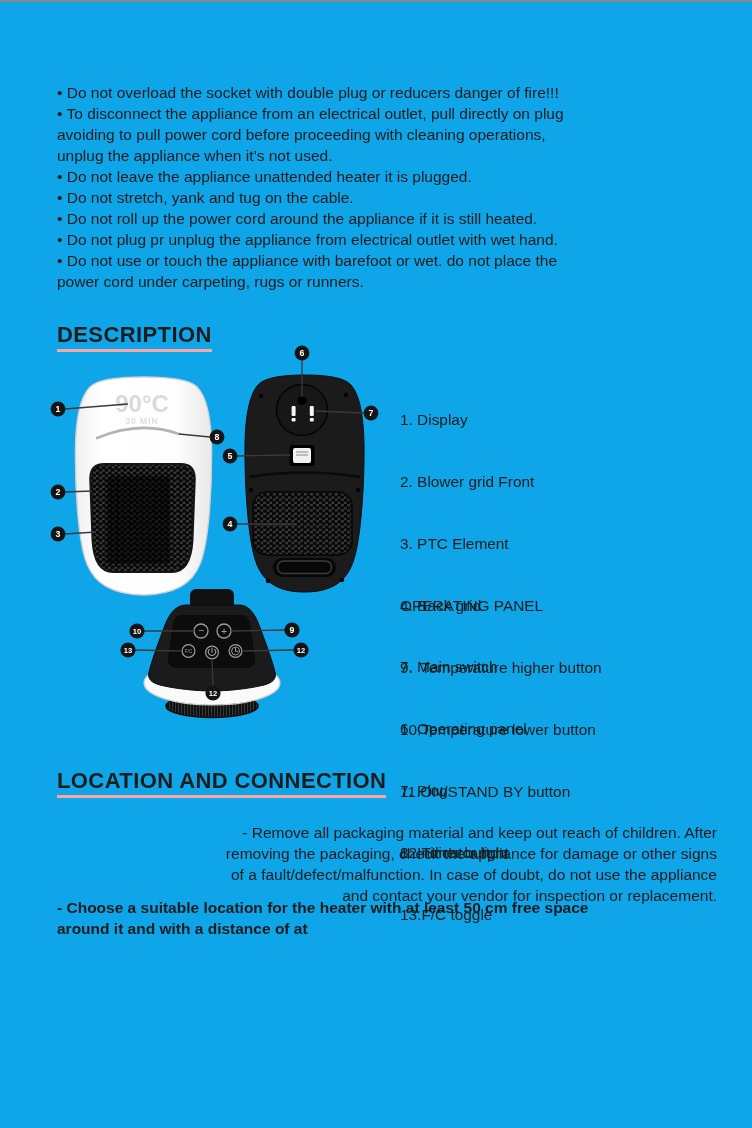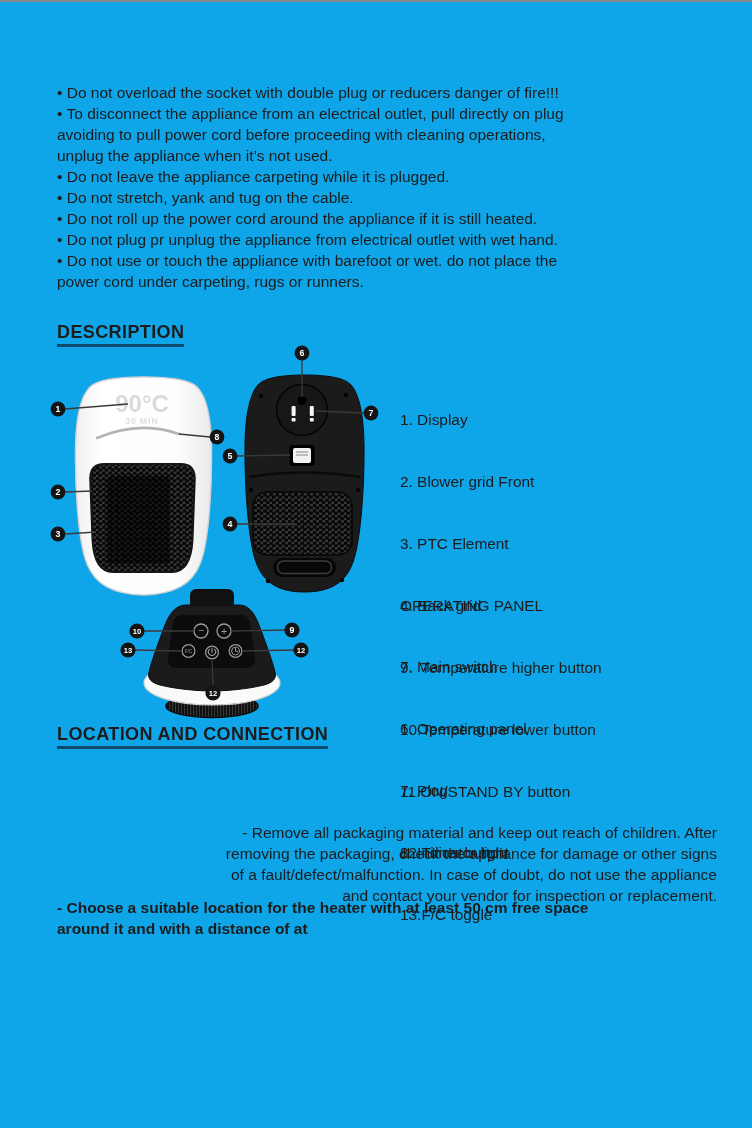--- a/index.html
+++ b/index.html
@@ -4,45 +4,45 @@
 <style>
   html,body{margin:0;padding:0;background:#888;}
   .page{
     position:relative;width:752px;height:1128px;background:#0ea5e9;
     font-family:"Liberation Sans",sans-serif;color:#1c1c1c;overflow:hidden;
     margin:2px auto;
   }
   .safety{position:absolute;left:57px;top:80px;width:648px;font-size:15.5px;line-height:21px;}
   .safety p{margin:0;white-space:pre-line;}
   .heading{
-    position:absolute;font-size:18px;font-weight:bold;letter-spacing:.4px;
-    border-bottom:3px solid #0c4a6e;padding-bottom:1px;display:inline-block;white-space:pre;
+    position:absolute;font-size:22px;font-weight:bold;letter-spacing:.4px;
+    border-bottom:3px solid #fca5a5;padding-bottom:1px;display:inline-block;white-space:pre;
   }
   #desc-heading{left:57px;top:320px;}
-  #loc-heading{left:57px;top:722px;}
+  #loc-heading{left:57px;top:766px;}
   .dlist{position:absolute;left:400px;font-size:15.4px;line-height:20.6px;white-space:pre;}
   #parts-list{top:367px;}
   #panel-list{top:553px;}
   .para{position:absolute;left:57px;width:660px;margin:0;font-size:15.5px;line-height:21px;white-space:pre-line;}
   #para1{top:820px;text-align:right;}
   #para2{top:895px;font-weight:bold;}
   svg.diagram{position:absolute;left:40px;top:340px;}
   .callout-num{fill:#ffffff;font-weight:bold;font-family:"Liberation Sans",sans-serif;}
 </style>
 </head>
 <body>
 
 <div class="page">
 
   <section class="safety">
     <p>• Do not overload the socket with double plug or reducers danger of fire!!!</p>
     <p>• To disconnect the appliance from an electrical outlet, pull directly on plug
 avoiding to pull power cord before proceeding with cleaning operations,
 unplug the appliance when it’s not used.</p>
-    <p>• Do not leave the appliance carpeting while it is plugged.</p>
+    <p>• Do not leave the appliance unattended heater it is plugged.</p>
     <p>• Do not stretch, yank and tug on the cable.</p>
     <p>• Do not roll up the power cord around the appliance if it is still heated.</p>
     <p>• Do not plug pr unplug the appliance from electrical outlet with wet hand.</p>
     <p>• Do not use or touch the appliance with barefoot or wet. do not place the
 power cord under carpeting, rugs or runners.</p>
   </section>
 
   <div class="heading" id="desc-heading">DESCRIPTION</div>
 
   <svg class="diagram" width="345" height="385" viewBox="0 0 345 385">

